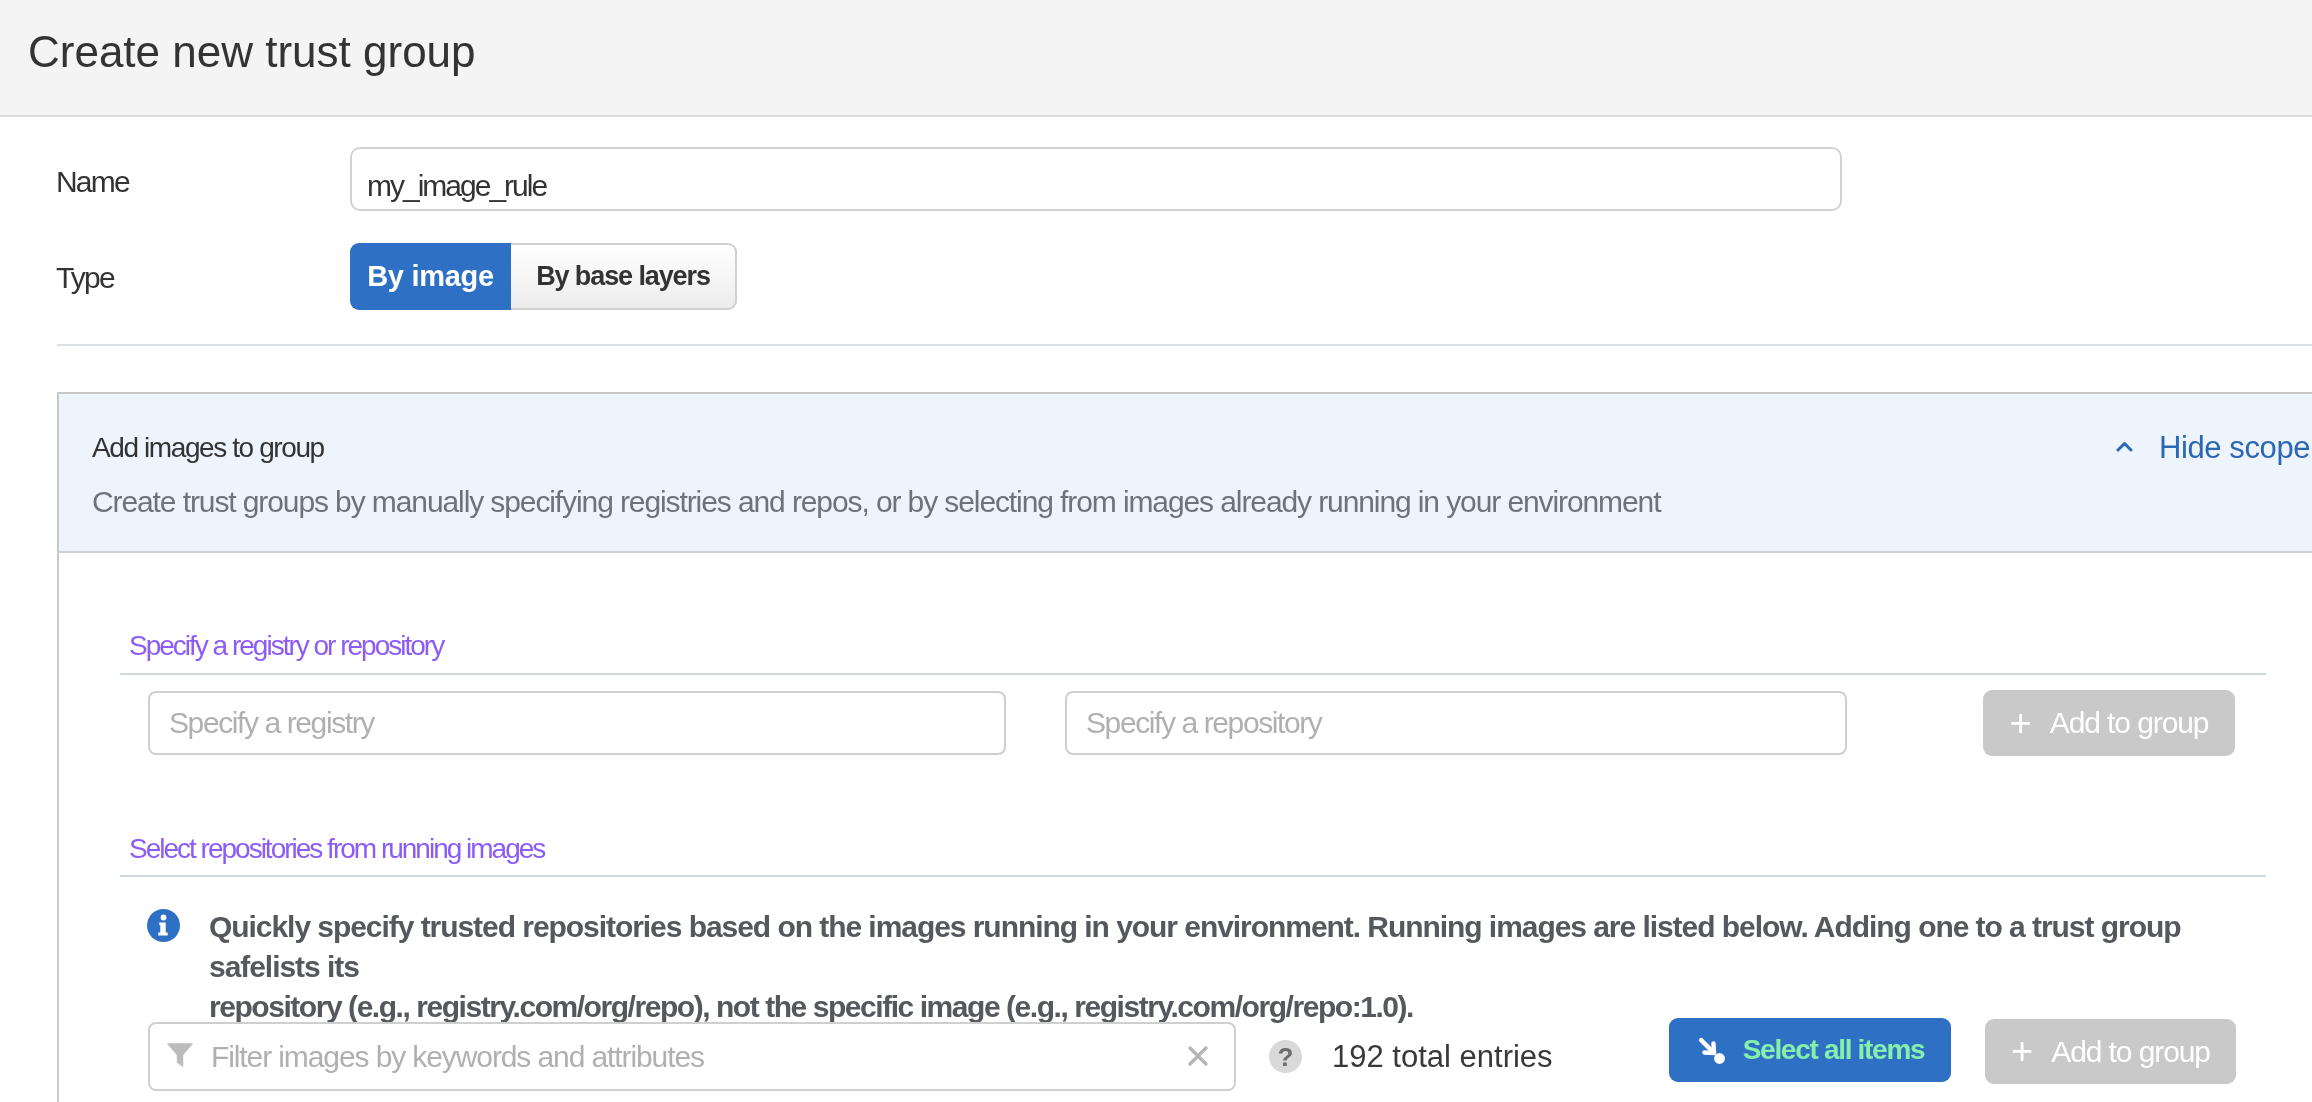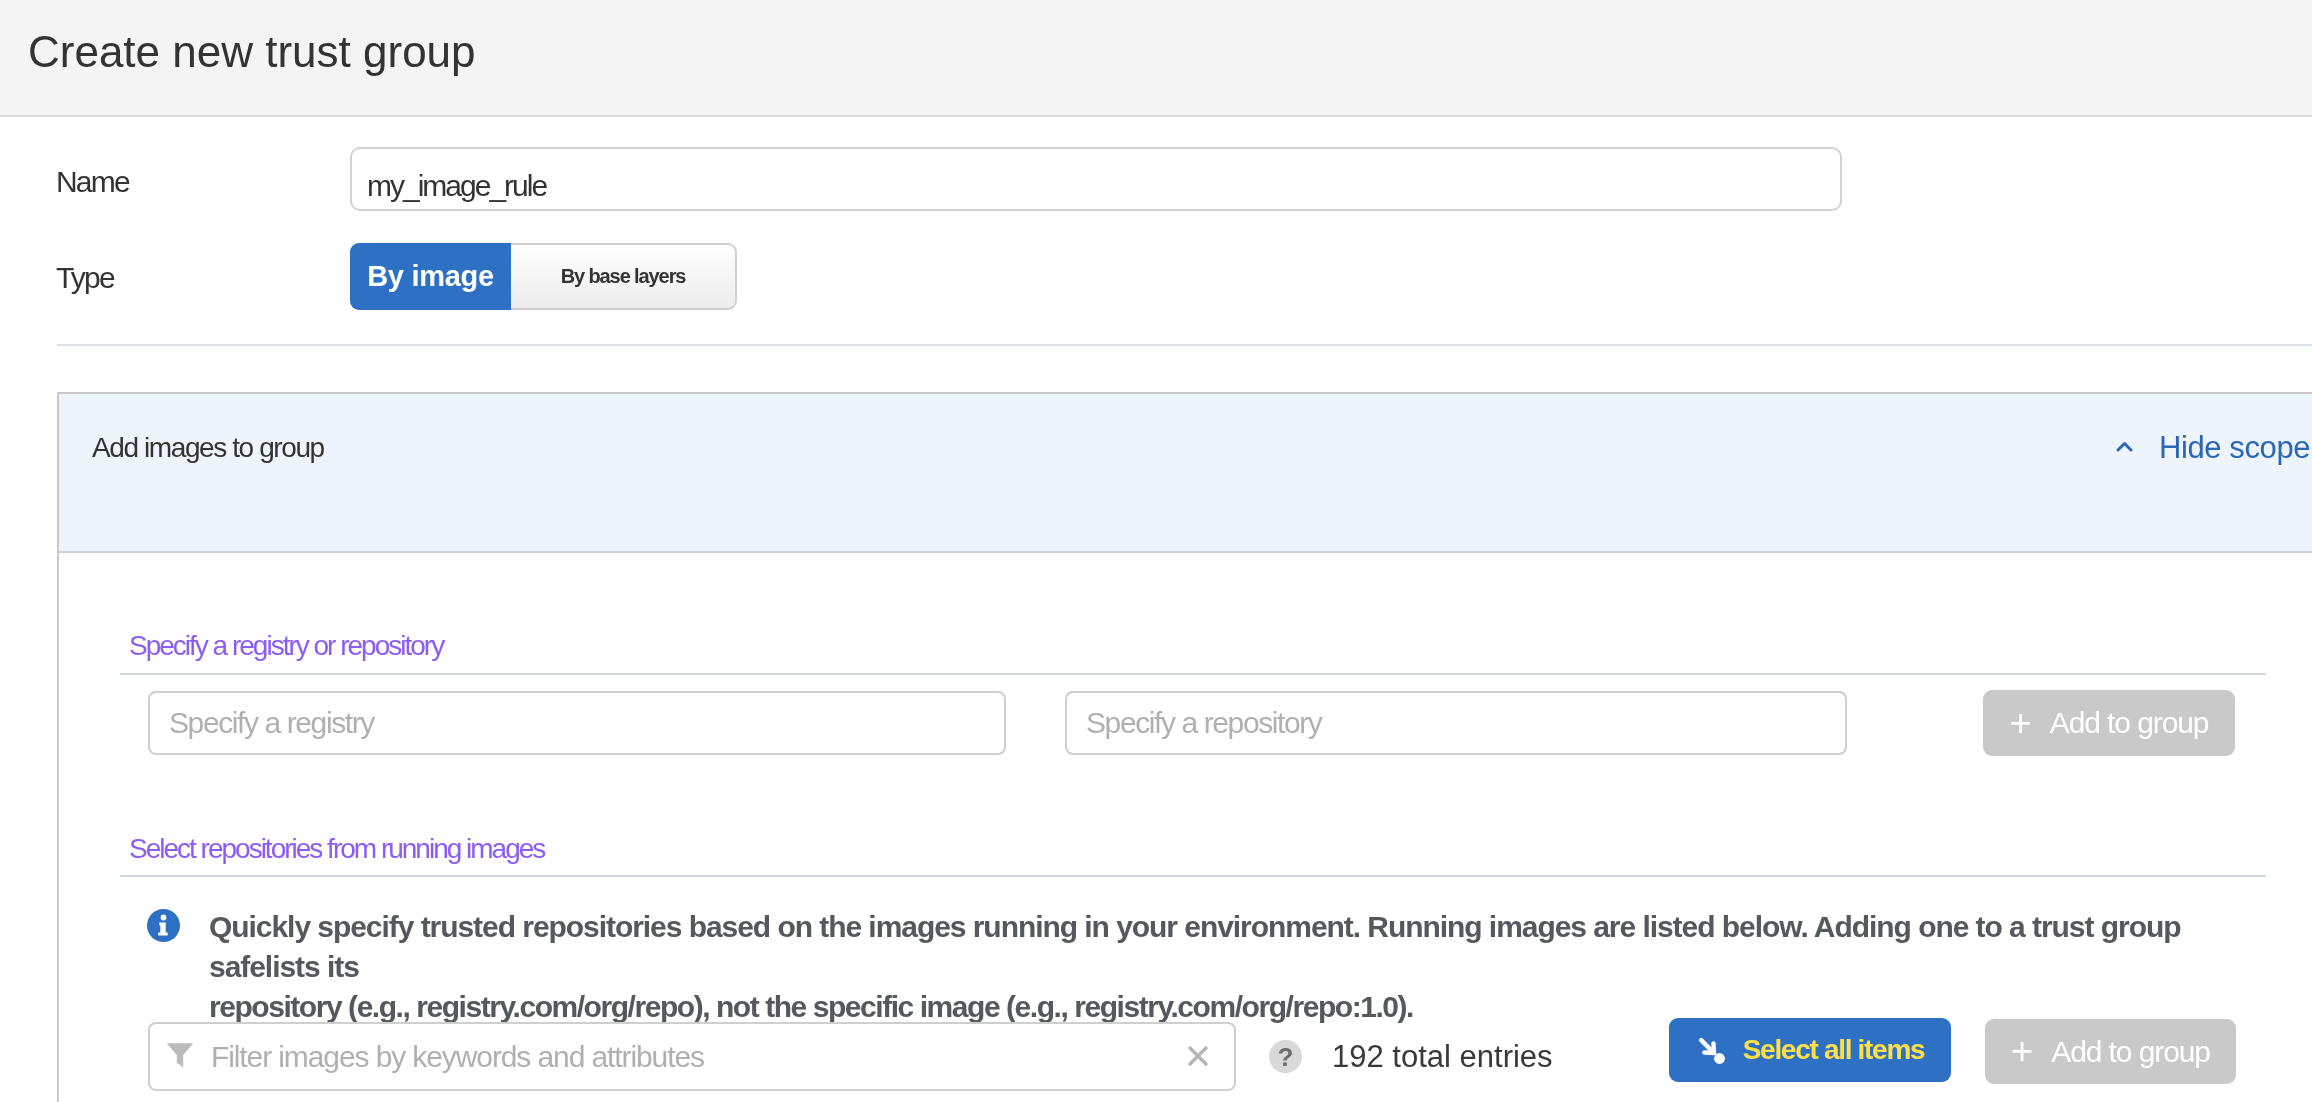--- a/index.html
+++ b/index.html
@@ -9,39 +9,39 @@
 
   .header { left:0; top:0; width:2312px; height:117px; background:#f4f4f4; border-bottom:2px solid #dadada; }
   .title { left:28px; top:30px; font-size:44px; line-height:44px; color:#333; }
 
   .label { font-size:30px; line-height:30px; color:#333; letter-spacing:-1.8px; }
 
   .nameinput { left:350px; top:147px; width:1492px; height:64px; border:2px solid #d2d2d2; border-radius:10px; background:#fff; font-size:30px; letter-spacing:-2px; color:#333; padding-left:15px; padding-top:14px; display:flex; align-items:center; }
 
   .toggle { left:350px; top:243px; height:67px; display:flex; border-radius:9px; }
   .tog-a { width:161px; background:#2e70c4; color:#fff; font-size:29px; font-weight:bold; letter-spacing:-0.3px; display:flex; align-items:center; justify-content:center; border-radius:9px 0 0 9px; }
-  .tog-b { width:226px; background:linear-gradient(#ffffff,#ececec); color:#333; font-size:20px; font-weight:bold; letter-spacing:-1.1px; display:flex; align-items:center; justify-content:center; border:2px solid #d0d0d0; border-left:none; border-radius:0 9px 9px 0; }
+  .tog-b { width:226px; background:linear-gradient(#ffffff,#ececec); color:#333; font-size:27px; font-weight:bold; letter-spacing:-1.1px; display:flex; align-items:center; justify-content:center; border:2px solid #d0d0d0; border-left:none; border-radius:0 9px 9px 0; }
 
   .divider1 { left:57px; top:344px; width:2255px; height:2px; background:#dcdfe3; }
 
   .panel-head { left:57px; top:392px; width:2255px; height:161px; background:#edf4fb; border-top:2px solid #c7c7c7; border-left:2px solid #c9c9c9; border-bottom:2px solid #ced2d6; }
   .panel-title { left:33px; top:40px; font-size:28px; line-height:28px; font-weight:normal; color:#333; letter-spacing:-1.4px; }
   .panel-sub { left:33px; top:93px; font-size:30px; line-height:30px; color:#6d737b; letter-spacing:-1.1px; }
   .hidescope { left:2100px; top:38px; font-size:31px; line-height:31px; color:#2b67b6; letter-spacing:-0.4px; }
 
   .panel-body { left:57px; top:553px; width:2255px; height:549px; border-left:2px solid #c9c9c9; background:#fff; }
 
   .h2 { font-size:28px; line-height:40px; color:#8b5cf6; letter-spacing:-2px; }
   .rule { height:2px; background:#cfd7dd; }
 
   input::placeholder { color:#b0b0b0; }
   .tin { border:2px solid #cfcfcf; border-radius:8px; height:64px; font-size:30px; letter-spacing:-1.4px; color:#333; font-family:"Liberation Sans", sans-serif; padding-left:19px; outline:none; background:#fff; }
 
   .btn-gray { background:#c9c9c9; color:#fff; border-radius:9px; font-size:30px; letter-spacing:-1.1px; display:flex; align-items:center; justify-content:center; }
-  .btn-blue { background:#2e70c4; color:#fde047; border-radius:9px; font-size:28px; font-weight:bold; letter-spacing:-1.3px; display:flex; align-items:center; justify-content:center; }
+  .btn-blue { background:#2e70c4; color:#86efac; border-radius:9px; font-size:28px; font-weight:bold; letter-spacing:-1.3px; display:flex; align-items:center; justify-content:center; }
 
   .para { font-size:30px; line-height:40px; color:#55595e;font-weight:bold; }
 </style>
 </head>
 <body>
 <div class="page">
   <div class="abs header"></div>
   <div class="abs title">Create new trust group</div>
 
   <div class="abs label" style="left:56px; top:167px;">Name</div>
@@ -50,20 +50,21 @@
   <div class="abs label" style="left:56px; top:263px;">Type</div>
   <div class="abs toggle">
     <div class="tog-a">By image</div>
     <div class="tog-b">By base layers</div>
   </div>
 
   <div class="abs divider1"></div>
 
   <div class="abs panel-head">
     <div class="abs panel-title">Add images to group</div>
+    <div class="abs panel-sub">Create trust groups by manually specifying registries and repos, or by selecting from images already running in your environment</div>
     <svg class="abs" style="left:2057px; top:47px;" width="17" height="11" viewBox="0 0 17 11">
         <polyline points="2,9 8.5,2.5 15,9" fill="none" stroke="#2b67b6" stroke-width="3" stroke-linecap="round" stroke-linejoin="round"></polyline>
       </svg>
     <div class="abs hidescope">Hide scope</div>
   </div>
 
   <div class="abs panel-body">
 
     <div class="abs h2" style="left:70px; top:73px;">Specify a registry or repository</div>
     <div class="abs rule" style="left:61px; top:120px; width:2146px;"></div>

